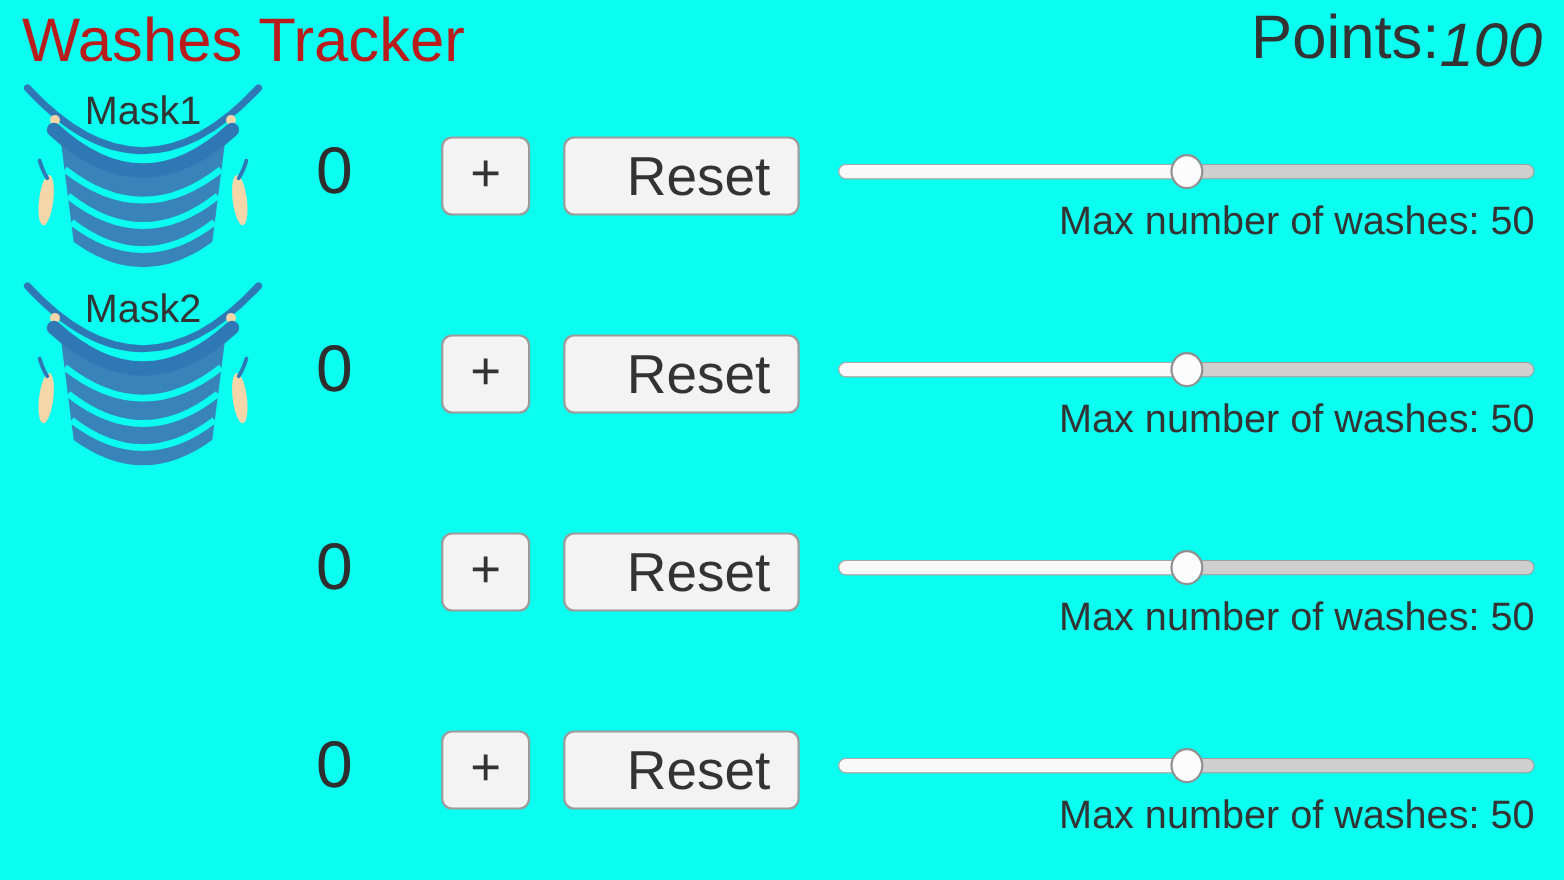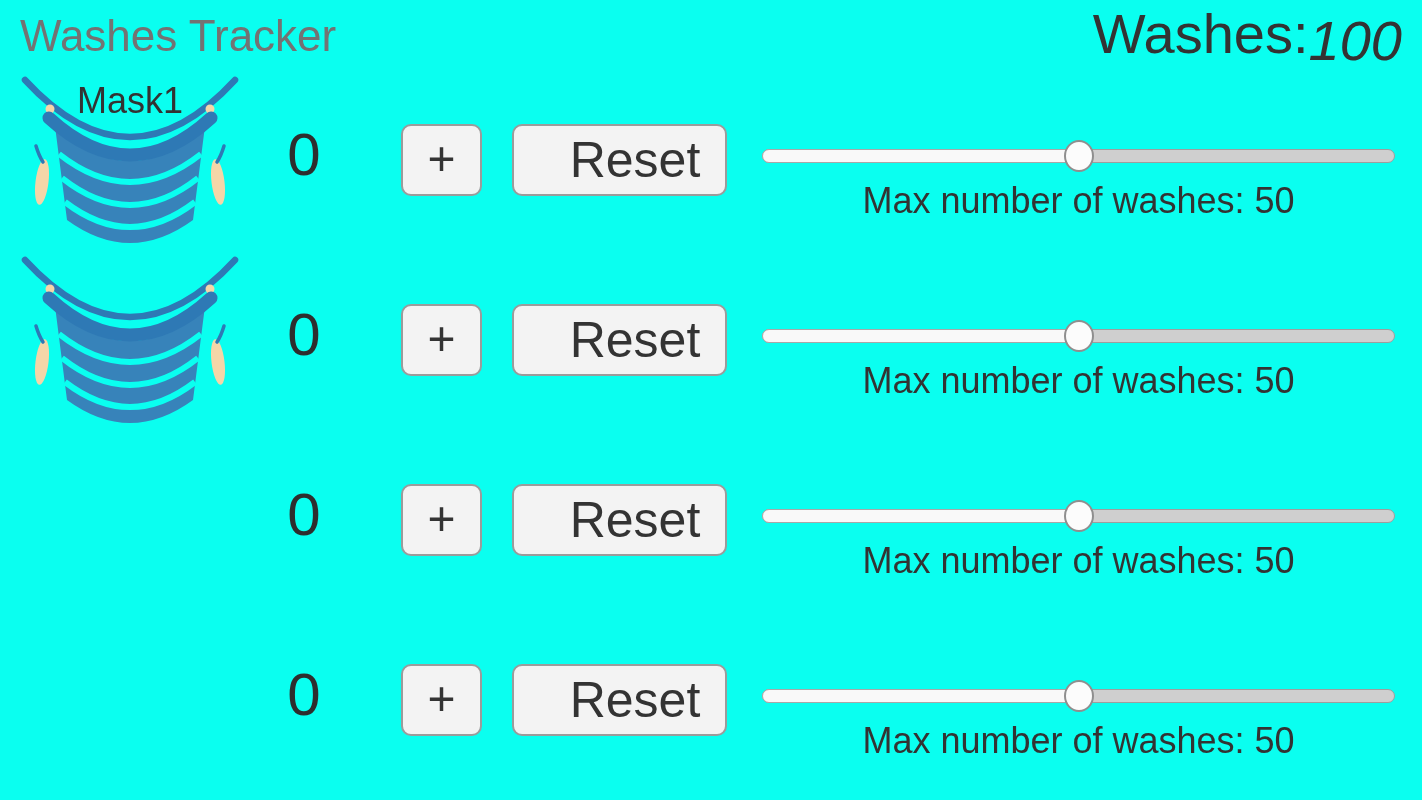--- a/index.html
+++ b/index.html
@@ -7,21 +7,21 @@
   body {
     position: relative;
     background: #0AFFF0;
     font-family: "Liberation Sans", sans-serif;
     color: #333333;
   }
 
   
   .app-title {
     position: absolute; left: 20px; top: 4px;
-    font-size: 44px; line-height: 64px; color: #737373;
+    font-size: 56px; line-height: 64px; color: #b91c1c;
   }
   .points {
     position: absolute; right: 20px; top: 2px;
     font-size: 56px; line-height: 64px; color: #333333;
     white-space: nowrap;
   }
   .points .pvalue { position: relative; top: 7px; font-style: italic; }
 
   
   .row { position: absolute; left: 0; width: 1422px; height: 180px; }
@@ -66,21 +66,21 @@
     background: #F9F9F9; border: 1px solid #A8A8A8; border-radius: 8px;
   }
   .slider .thumb {
     position: absolute; top: 0; left: calc(var(--p) - 15px);
     width: 30px; height: 32px; border-radius: 50%;
     background: #FCFCFC; border: 2px solid #8F8F8F;
   }
 
   .max-label {
     position: absolute; left: 762px; top: 112px; width: 633px;
-    text-align: center; font-size: 36px; color: #333333;
+    text-align: right; font-size: 36px; color: #333333;
   }
 </style>
 </head>
 <body>
 
 <svg width="0" height="0" style="position:absolute" aria-hidden="true">
   <defs>
     <g id="maskicon">
 
       <path d="M 8,8 Q 113,122 218,8" fill="none" stroke="#2E79B5" stroke-width="6.5" stroke-linecap="round"></path>
@@ -99,21 +99,21 @@
       <path d="M 32,46 Q 113,120 194,46" fill="none" stroke="#2E79B5" stroke-width="13" stroke-linecap="round"></path>
 
       <path d="M 42,82 Q 113,138 184,82" fill="none" stroke="#0AFFF0" stroke-width="6"></path>
       <path d="M 45,106 Q 113,160 181,106" fill="none" stroke="#0AFFF0" stroke-width="6"></path>
       <path d="M 48,130 Q 113,180 178,130" fill="none" stroke="#0AFFF0" stroke-width="6"></path>
     </g>
   </defs>
 </svg>
 
 <div class="app-title">Washes Tracker</div>
-<div class="points"><span>Washes:</span><span class="pvalue">100</span></div>
+<div class="points"><span>Points:</span><span class="pvalue">100</span></div>
 
 <div class="row r0">
   <div class="mask-widget">
     <svg viewBox="0 0 226 176">
         <use href="#maskicon"></use>
       </svg>
     <div class="mask-label">Mask1</div>
   </div>
   <div class="count">0</div>
   <button class="btn plus-btn">+</button>
@@ -124,20 +124,21 @@
     <div class="thumb"></div>
   </div>
   <div class="max-label">Max number of washes: 50</div>
 </div>
 
 <div class="row r1">
   <div class="mask-widget">
     <svg viewBox="0 0 226 176">
         <use href="#maskicon"></use>
       </svg>
+    <div class="mask-label">Mask2</div>
   </div>
   <div class="count">0</div>
   <button class="btn plus-btn">+</button>
   <button class="btn reset-btn">Reset</button>
   <div class="slider" style="--p: 50%;">
     <div class="track"></div>
     <div class="track-fill"></div>
     <div class="thumb"></div>
   </div>
   <div class="max-label">Max number of washes: 50</div>

